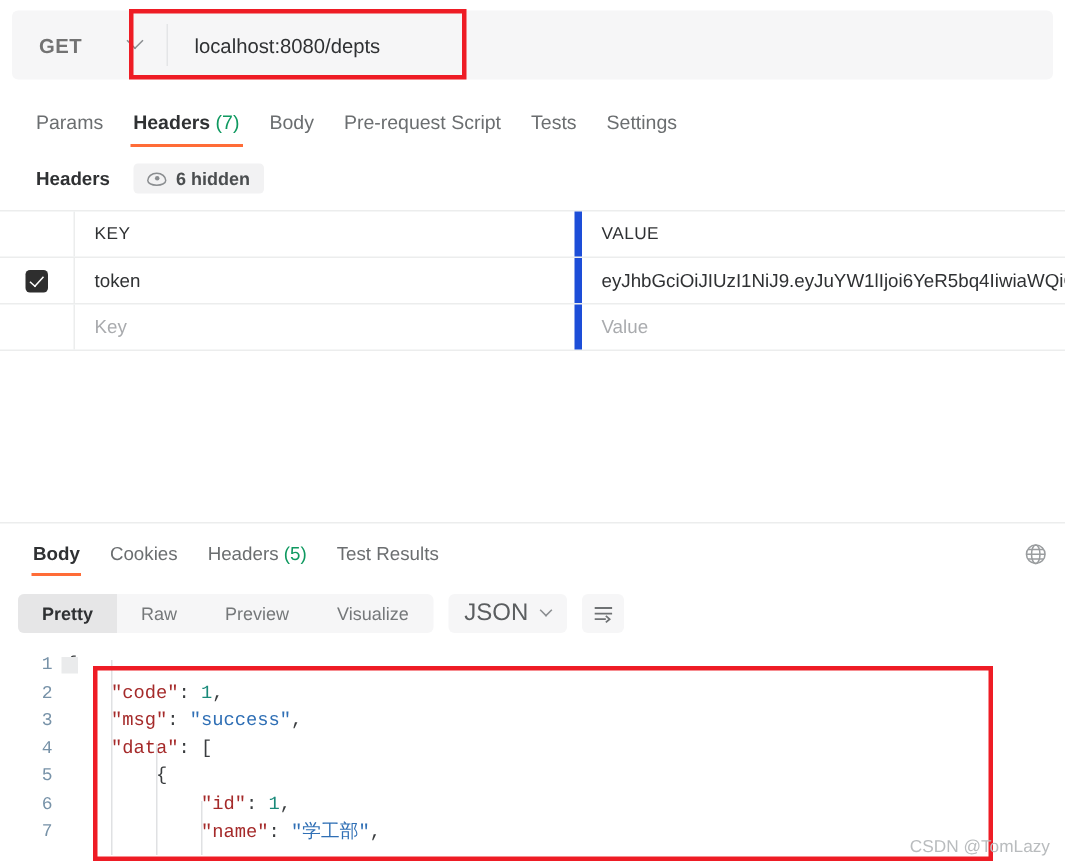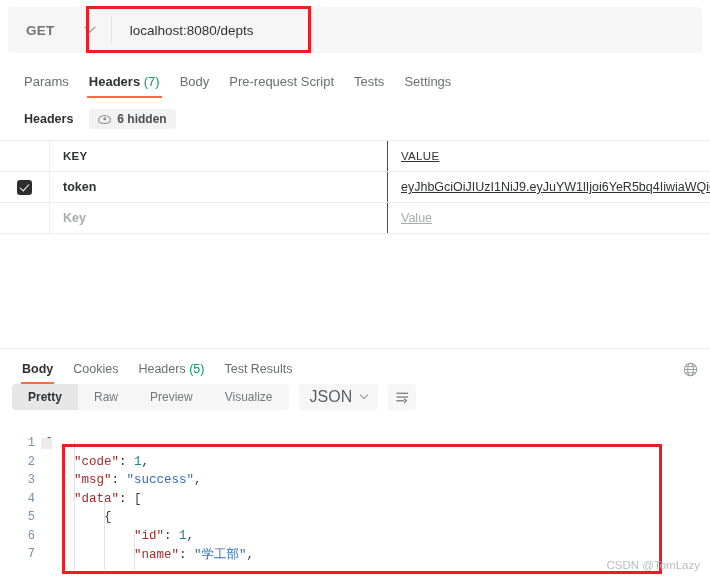--- a/index.html
+++ b/index.html
@@ -115,30 +115,30 @@
   .trow.head { color: #6b6e70; font-size: 11.5px; letter-spacing: .3px; }
   .cell-chk {
     width: 50px; height: 100%;
     display: flex; align-items: center; justify-content: center;
     border-right: 1px solid #eceded;
   }
   .cell-key {
     width: 338px; height: 100%;
     display: flex; align-items: center;
     padding-left: 13px;
-    border-right: 1px solid #1d4ed8;
+    border-right: 5px solid #1d4ed8;
     color: #2f3133;
-    overflow: hidden; white-space: nowrap; font-weight: bold;
+    overflow: hidden; white-space: nowrap;
   }
   .cell-val {
     flex: 1; height: 100%;
     display: flex; align-items: center;
     padding-left: 13px;
     color: #2f3133;
-    overflow: hidden; white-space: nowrap; text-decoration: underline;
+    overflow: hidden; white-space: nowrap;
   }
   .ph { color: #a9abae; }
   .chkbox {
     width: 15px; height: 15px;
     background: #2e2e2e; border-radius: 3px;
     position: relative;
   }
   .chkbox::after {
     content: ""; position: absolute;
     left: 4.6px; top: 2.2px;
@@ -167,21 +167,21 @@
   }
   .resp-tab.active { color: #2f3133; font-weight: bold; }
   .resp-tab.active::after {
     content: ""; position: absolute;
     left: 9px; right: 9px; bottom: 0;
     height: 2px; background: #ff6c37;
   }
   .globe-wrap { margin-left: auto; padding-bottom: 4px; }
 
   .resp-toolbar {
-    position: absolute; left: 0; top: 384px;
+    position: absolute; left: 0; top: 396px;
     display: flex; align-items: center;
     height: 26px;
     padding-left: 12px;
     font-size: 12px;
   }
   .seg {
     display: flex; align-items: center;
     height: 26px;
     background: #f6f6f7; border-radius: 4px;
     overflow: hidden;

